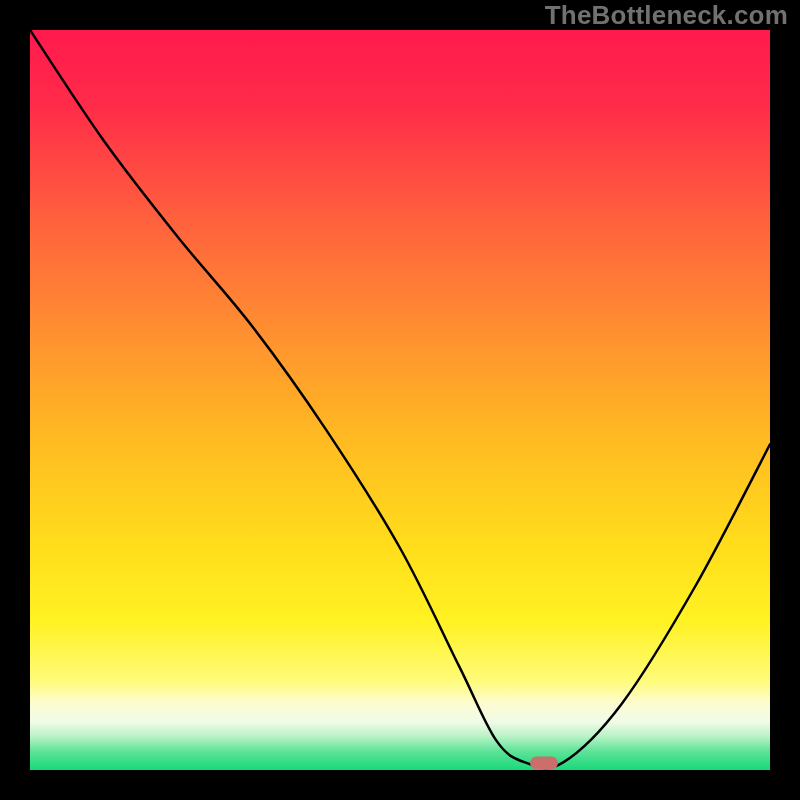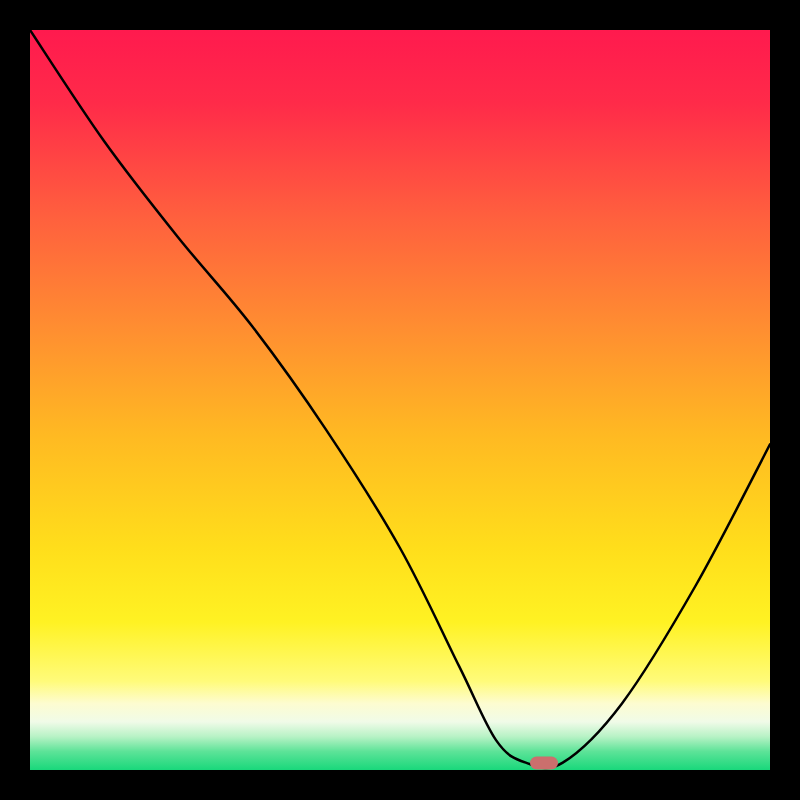--- a/index.html
+++ b/index.html
@@ -49,20 +49,21 @@
     border-radius: 7px;
     background: #cb6f6d;
     transform: translate(-50%, -50%);
     z-index: 3;
   }
 </style>
 </head>
 <body>
 
 <div class="frame">
+  <div class="watermark">TheBottleneck.com</div>
 
   <div class="plot">
     <svg class="grad" viewBox="0 0 740 740" width="740" height="740" preserveAspectRatio="none">
       <defs>
         <linearGradient id="bg" x1="0" y1="0" x2="0" y2="1">
             <stop offset="0.00%" stop-color="#ff1a4e"></stop>
             <stop offset="10.00%" stop-color="#ff2b49"></stop>
             <stop offset="25.00%" stop-color="#ff5f3e"></stop>
             <stop offset="40.00%" stop-color="#ff8d31"></stop>
             <stop offset="55.00%" stop-color="#ffba22"></stop>

